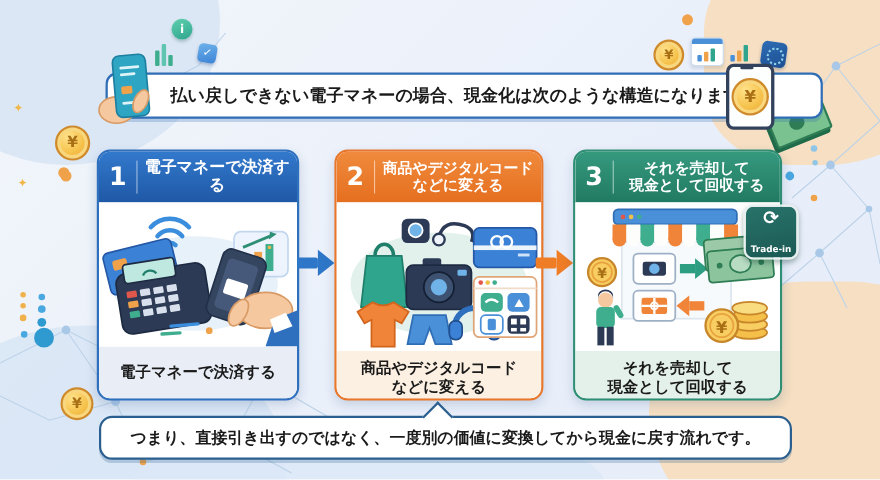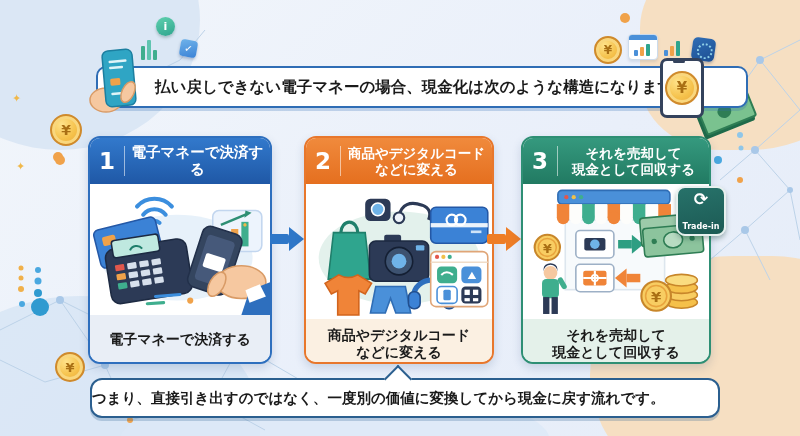--- a/index.html
+++ b/index.html
@@ -103,21 +103,21 @@
     background:linear-gradient(170deg,#27726a,#1c5a54);border:2px solid #e7f0ee;border-radius:9px;
     box-shadow:0 3px 5px rgba(20,60,55,.35);display:flex;flex-direction:column;align-items:center;justify-content:center;color:#fff;}
   .trade-in .ref{font-size:17px;line-height:17px;font-weight:bold;}
   .trade-in .lbl{font-size:8px;font-weight:700;margin-top:14px;}
 
   
   .banner-caret{position:absolute;left:388px;top:369px;width:18px;height:18px;background:#fff;
     border-top:2.5px solid #2b5f8f;border-left:2.5px solid #2b5f8f;transform:rotate(45deg);z-index:3;}
   .bottom-banner{position:absolute;left:90px;top:378px;width:626px;height:36px;background:#fff;
     border:2.5px solid #2b5f8f;border-radius:12px;z-index:2;box-shadow:0 3px 0 rgba(43,95,143,.25);
-    display:flex;align-items:center;}
+    display:flex;align-items:center;justify-content:center;}
   .bottom-banner span{font-size:14.5px;font-weight:800;color:#1a1a1a;}
 </style>
 </head>
 <body>
 
 <div class="page">
 
   <div class="blob blob-tl"></div>
   <div class="blob blob-tr"></div>
   <div class="blob blob-br"></div>

